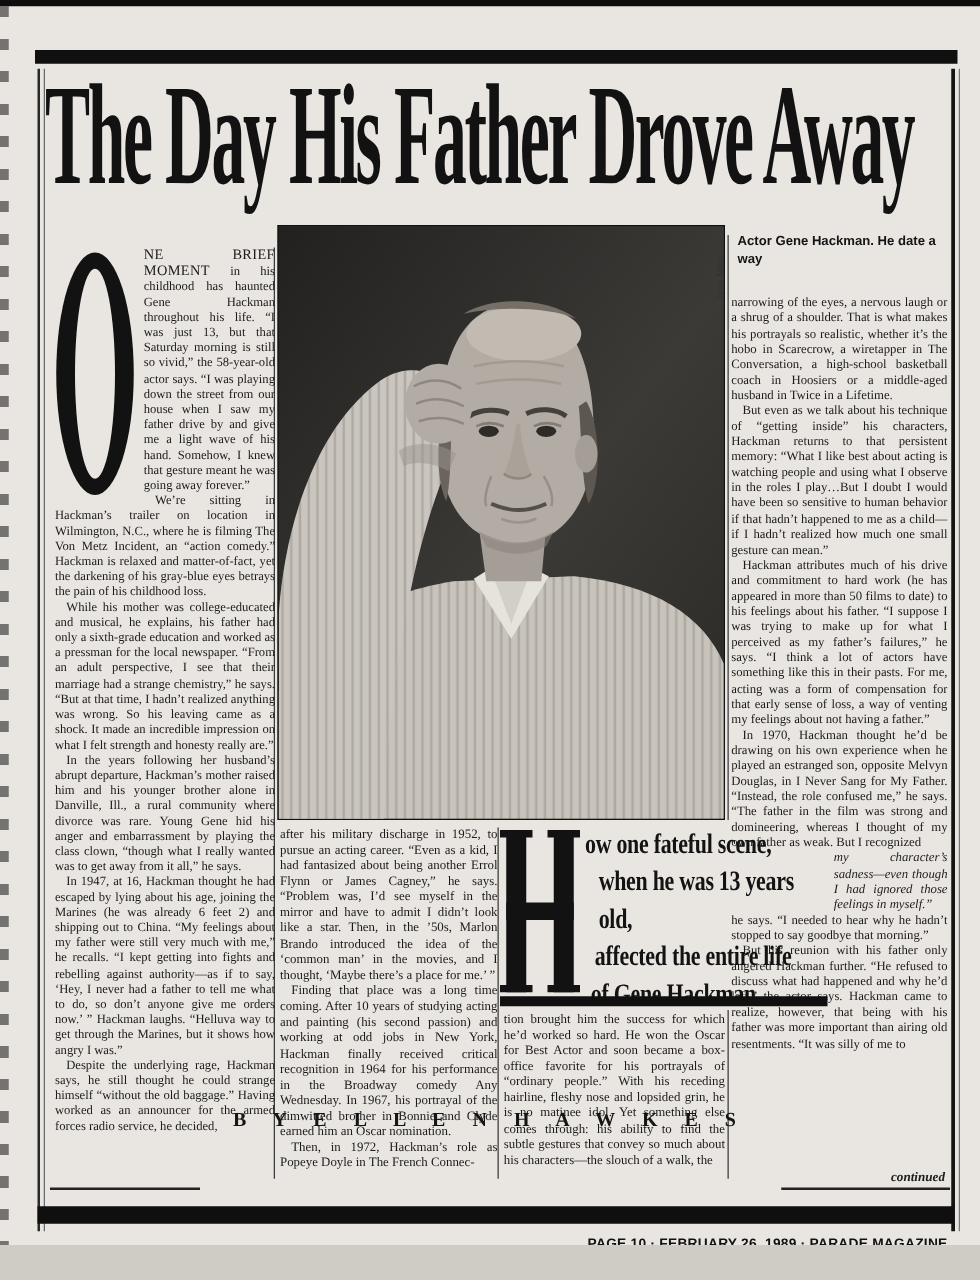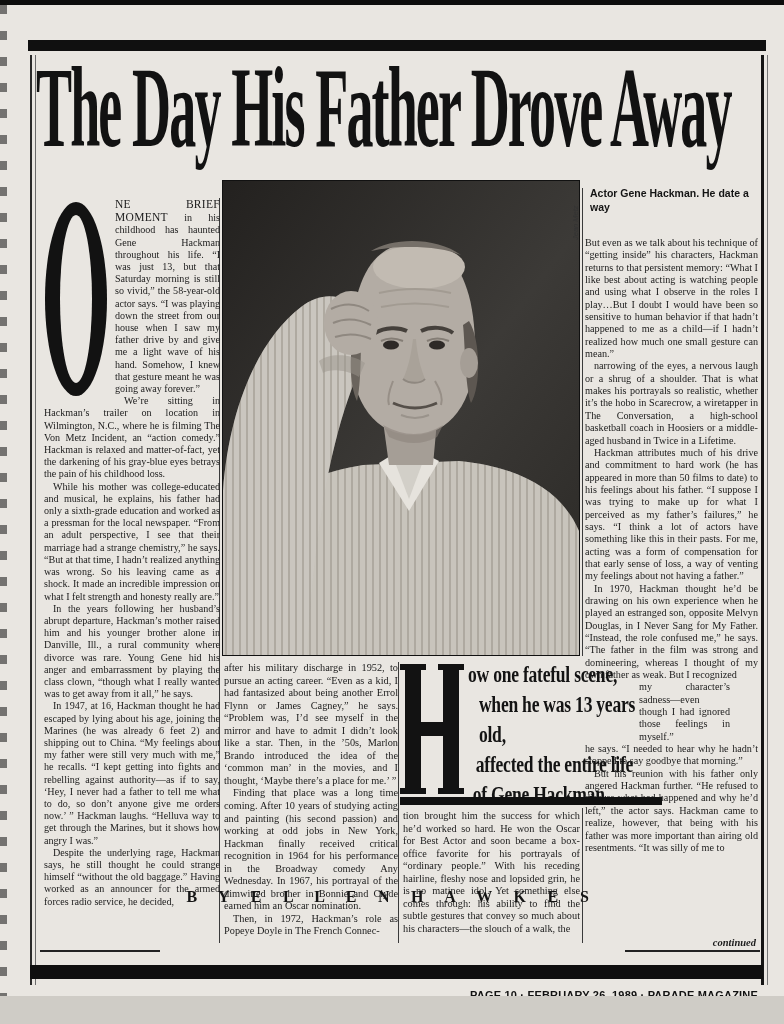--- a/index.html
+++ b/index.html
@@ -32,21 +32,21 @@
   .cr-c2{left:582px;top:808px;height:135px;}
 
   
   .bodycol{position:absolute;text-align:justify;overflow:hidden;}
   .bodycol p{margin:0;}
   .bodycol p + p{text-indent:9px;}
   .col-left{left:44px;top:198px;width:176px;height:748px;font-size:10.1px;line-height:12.2px;}
   .col-mid1{left:224px;top:662px;width:174px;height:283px;font-size:10.3px;line-height:12.55px;}
   .col-mid2{left:403px;top:810px;width:177px;height:134px;font-size:10.3px;line-height:12.55px;}
   .col-right{left:585px;top:237px;width:173px;height:712px;font-size:10.2px;line-height:12.35px;}
-  .seg-narrow p{margin-left:54px;width:91px;}
+  .seg-narrow p{margin-left:82px;width:91px;font-style:italic;}
   .lead-caps{font-size:11.5px;letter-spacing:.3px;}
   .continued{position:absolute;right:2px;bottom:0;font-style:italic;font-weight:bold;font-size:10.5px;
      background:#e9e6e1;padding-left:6px;}
 
   
   .dropcap-o{float:left;width:64px;height:198px;margin:2px 7px 2px 0;}
 
   
   .photo{position:absolute;left:222px;top:180px;width:358px;height:476px;border:1px solid #111;
      box-sizing:border-box;background:#333;}
@@ -173,22 +173,22 @@
     </svg>
   </div>
 
   <div class="credit">Jean Metz</div>
 
   <div class="caption">
     <div>Actor Gene Hackman. He date a way</div>
   </div>
 
   <div class="bodycol col-right">
+    <p>narrowing of the eyes, a nervous laugh or a shrug of a shoulder. That is what makes his portrayals so realistic, whether it’s the hobo in Scarecrow, a wiretapper in The Conversation, a high-school basketball coach in Hoosiers or a middle-aged husband in Twice in a Lifetime.</p>
     <p>But even as we talk about his technique of “getting inside” his characters, Hackman returns to that persistent memory: “What I like best about acting is watching people and using what I observe in the roles I play…But I doubt I would have been so sensitive to human behavior if that hadn’t happened to me as a child—if I hadn’t realized how much one small gesture can mean.”</p>
-    <p>narrowing of the eyes, a nervous laugh or a shrug of a shoulder. That is what makes his portrayals so realistic, whether it’s the hobo in Scarecrow, a wiretapper in The Conversation, a high-school basketball coach in Hoosiers or a middle-aged husband in Twice in a Lifetime.</p>
     <p>Hackman attributes much of his drive and commitment to hard work (he has appeared in more than 50 films to date) to his feelings about his father. “I suppose I was trying to make up for what I perceived as my father’s failures,” he says. “I think a lot of actors have something like this in their pasts. For me, acting was a form of compensation for that early sense of loss, a way of venting my feelings about not having a father.”</p>
     <p>In 1970, Hackman thought he’d be drawing on his own experience when he played an estranged son, opposite Melvyn Douglas, in I Never Sang for My Father. “Instead, the role confused me,” he says. “The father in the film was strong and domineering, whereas I thought of my own father as weak. But I recognized</p>
     <div class="seg-narrow">
       <p>my character’s sadness—even though I had ignored those feelings in myself.”</p>
     </div>
     <p>he says. “I needed to hear why he hadn’t stopped to say goodbye that morning.”</p>
     <p>But his reunion with his father only angered Hackman further. “He refused to discuss what had happened and why he’d left,” the actor says. Hackman came to realize, however, that being with his father was more important than airing old resentments. “It was silly of me to</p>
     <span class="continued">continued</span>
   </div>
 

